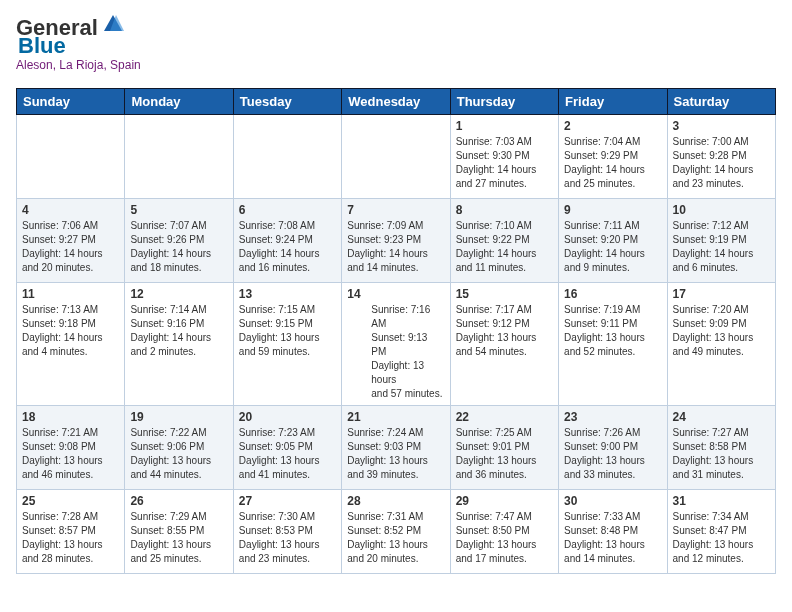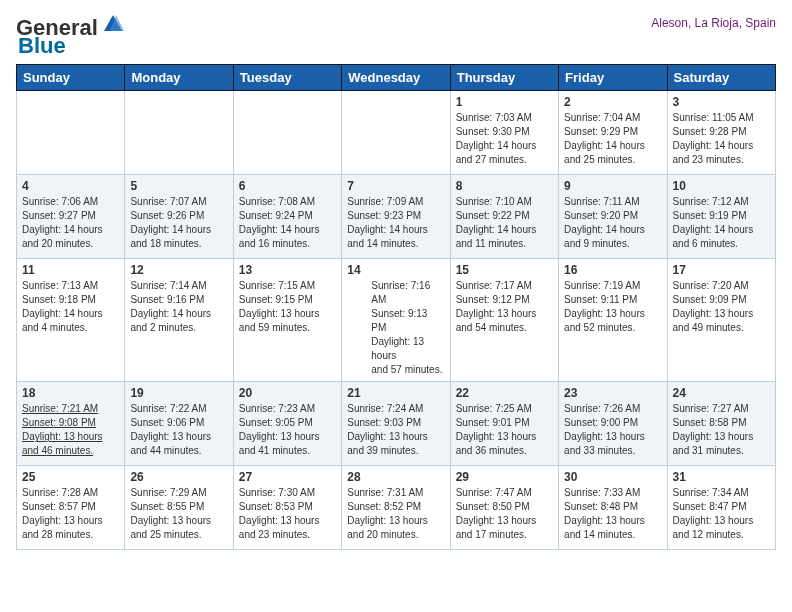--- a/index.html
+++ b/index.html
@@ -7,21 +7,22 @@
       font-family: Arial, sans-serif;
       background: #fff;
       width: 792px;
       min-height: 612px;
       padding: 16px;
     }
     .header {
       display: flex;
       align-items: flex-start;
       justify-content: space-between;
-      margin-bottom: 6px;
+      margin-bottom: 16px;
+      flex-direction: column;
     }
     .logo {
       display: flex;
       flex-direction: column;
       align-items: flex-start;
     }
     .logo-text {
       font-size: 22px;
       font-weight: bold;
       line-height: 1.1;
@@ -129,21 +130,21 @@
         </td>
         <td>
           <span class="day-num">2</span>
           <div class="day-info" style="white-space: pre-line;">Sunrise: 7:04 AM
 Sunset: 9:29 PM
 Daylight: 14 hours
 and 25 minutes.</div>
         </td>
         <td>
           <span class="day-num">3</span>
-          <div class="day-info" style="white-space: pre-line;">Sunrise: 11:05 AM
+          <div class="day-info" style="white-space: pre-line;">Sunrise: 7:00 AM
 Sunset: 9:28 PM
 Daylight: 14 hours
 and 23 minutes.</div>
         </td>
       </tr>
       <tr>
         <td>
           <span class="day-num">4</span>
           <div class="day-info" style="white-space: pre-line;">Sunrise: 7:06 AM
 Sunset: 9:27 PM
@@ -240,21 +241,21 @@
           <span class="day-num">17</span>
           <div class="day-info" style="white-space: pre-line;">Sunrise: 7:20 AM
 Sunset: 9:09 PM
 Daylight: 13 hours
 and 49 minutes.</div>
         </td>
       </tr>
       <tr>
         <td>
           <span class="day-num">18</span>
-          <div class="day-info" style="white-space: pre-line; text-decoration: underline;">Sunrise: 7:21 AM
+          <div class="day-info" style="white-space: pre-line;">Sunrise: 7:21 AM
 Sunset: 9:08 PM
 Daylight: 13 hours
 and 46 minutes.</div>
         </td>
         <td>
           <span class="day-num">19</span>
           <div class="day-info" style="white-space: pre-line;">Sunrise: 7:22 AM
 Sunset: 9:06 PM
 Daylight: 13 hours
 and 44 minutes.</div>

